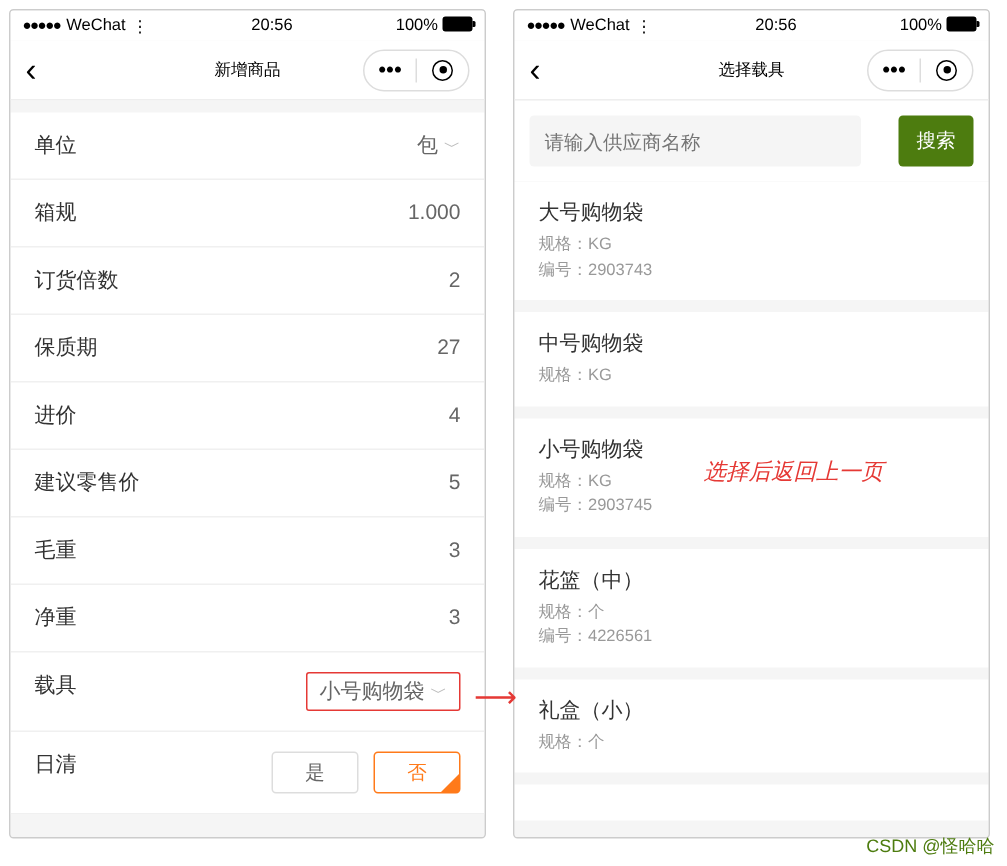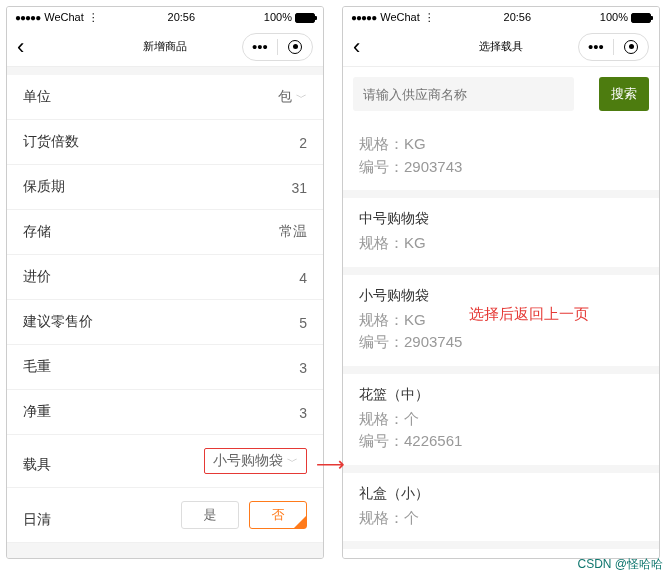--- a/index.html
+++ b/index.html
@@ -1,53 +1,53 @@
 <!DOCTYPE html>
 <html><head>
   <meta charset="utf-8">
   <style>
     * { margin: 0; padding: 0; box-sizing: border-box; font-family: -apple-system, "Helvetica Neue", sans-serif; }
     body { background: #fff; width: 671px; height: 577px; position: relative; }
     .screens { display: flex; gap: 18px; padding: 6px; }
     .phone { width: 318px; height: 553px; border: 1px solid #ccc; background: #f5f5f5; display: flex; flex-direction: column; overflow: hidden; border-radius: 3px; }
     .status-bar { height: 20px; background: #fff; display: flex; align-items: center; justify-content: space-between; padding: 0 8px; font-size: 11px; font-weight: 500; }
     .sb-left { display: flex; align-items: center; gap: 4px; }
-    .sb-right { display: flex; align-items: flex-end; gap: 3px; }
+    .sb-right { display: flex; align-items: flex-start; gap: 3px; }
     .dots { letter-spacing: -1px; font-size: 10px; }
     .battery { width: 20px; height: 10px; border: 1px solid #000; border-radius: 2px; position: relative; }
     .battery::after { content: ''; position: absolute; right: -3px; top: 2px; width: 2px; height: 4px; background: #000; border-radius: 0 1px 1px 0; }
     .battery-fill { height: 100%; background: #000; width: 100%; }
     .nav-bar { height: 40px; background: #fff; display: flex; align-items: center; padding: 0 10px; border-bottom: 1px solid #eee; position: relative; }
     .back { font-size: 22px; font-weight: 300; }
     .nav-title { position: absolute; left: 50%; transform: translateX(-50%); font-size: 11px; font-weight: 500; }
     .capsule { position: absolute; right: 10px; display: flex; align-items: center; border: 1px solid #ddd; border-radius: 15px; height: 28px; }
     .capsule-btn { width: 34px; display: flex; align-items: center; justify-content: center; font-size: 15px; }
     .capsule-sep { width: 1px; height: 16px; background: #ddd; }
     .target { width: 14px; height: 14px; border: 1.5px solid #000; border-radius: 50%; display: flex; align-items: center; justify-content: center; }
     .target::after { content: ''; width: 5px; height: 5px; background: #000; border-radius: 50%; }
     .content { flex: 1; overflow-y: auto; background: #f5f5f5; }
     .form-list { background: #fff; margin-top: 8px; }
-    .form-row { display: flex; justify-content: space-between; align-items: flex-end; padding: 13px 16px; border-bottom: 1px solid #f0f0f0; font-size: 14px; }
+    .form-row { display: flex; justify-content: space-between; align-items: flex-start; padding: 13px 16px; border-bottom: 1px solid #f0f0f0; font-size: 14px; }
     .row-label { color: #333; }
     .row-value { color: #666; display: flex; align-items: center; gap: 4px; }
     .chevron { color: #bbb; font-size: 11px; }
     .highlighted { border: 1.5px solid #e53935; padding: 3px 8px; border-radius: 2px; }
     .segment { display: flex; gap: 10px; }
     .seg-btn { width: 58px; height: 28px; border: 1px solid #ddd; border-radius: 3px; display: flex; align-items: center; justify-content: center; font-size: 13px; color: #666; position: relative; }
     .seg-btn.active { border-color: #ff7a1a; color: #ff7a1a; }
     .seg-btn.active::after { content: ''; position: absolute; bottom: 0; right: 0; border: 6px solid transparent; border-bottom-color: #ff7a1a; border-right-color: #ff7a1a; }
     .search-bar { display: flex; gap: 25px; padding: 10px; background: #fff; }
     .search-input { flex: 1; background: #f5f5f5; border: none; padding: 8px 10px; border-radius: 3px; font-size: 13px; color: #999; }
     .search-btn { background: #4d7c0f; color: #fff; padding: 8px 12px; border-radius: 3px; font-size: 13px; }
     .list-item { background: #fff; padding: 12px 16px; margin-bottom: 8px; }
     .item-title { font-size: 14px; font-weight: 500; color: #333; margin-bottom: 4px; }
-    .item-meta { font-size: 15px; color: #999; line-height: 1.5; }
+    .item-meta { font-size: 11px; color: #999; line-height: 1.5; }
     .arrow { position: absolute; left: 316px; top: 452px; color: #e53935; font-size: 20px; }
-    .overlay-text { position: absolute; left: 469px; top: 305px; color: #e53935; font-size: 15px; }
-    .watermark { position: absolute; right: 8px; bottom: 4px; font-size: 12px; color: #0f766e; }
+    .overlay-text { position: absolute; left: 469px; top: 305px; color: #e53935; font-size: 15px; font-style: italic; }
+    .watermark { position: absolute; right: 8px; bottom: 4px; font-size: 12px; color: #4d7c0f; }
   </style>
 </head>
 <body>
 
 <div class="screens">
 
   <div class="phone">
     <div class="status-bar">
       <div class="sb-left">
           <span class="dots">●●●●●</span>
@@ -73,30 +73,30 @@
           </div>
       </div>
     </div>
     <div class="content">
       <div class="form-list" id="form-rows">
           <div class="form-row">
             <span class="row-label">单位</span>
             <span class="row-value">包<span class="chevron">﹀</span></span>
           </div>
           <div class="form-row">
+            <span class="row-label">箱规</span>
+            <span class="row-value">1.000</span>
+          </div>
+          <div class="form-row">
             <span class="row-label">订货倍数</span>
             <span class="row-value">2</span>
           </div>
           <div class="form-row">
             <span class="row-label">保质期</span>
-            <span class="row-value">31</span>
-          </div>
-          <div class="form-row">
-            <span class="row-label">存储</span>
-            <span class="row-value">常温</span>
+            <span class="row-value">27</span>
           </div>
           <div class="form-row">
             <span class="row-label">进价</span>
             <span class="row-value">4</span>
           </div>
           <div class="form-row">
             <span class="row-label">建议零售价</span>
             <span class="row-value">5</span>
           </div>
           <div class="form-row">
@@ -148,20 +148,21 @@
             <div class="target"></div>
           </div>
       </div>
     </div>
     <div class="search-bar">
       <input class="search-input" placeholder="请输入供应商名称" style="">
       <div class="search-btn">搜索</div>
     </div>
     <div class="content" id="list-items">
         <div class="list-item">
+          <div class="item-title">大号购物袋</div>
           <div class="item-meta">规格：KG</div>
           <div class="item-meta">编号：2903743</div>
         </div>
         <div class="list-item">
           <div class="item-title">中号购物袋</div>
           <div class="item-meta">规格：KG</div>
         </div>
         <div class="list-item">
           <div class="item-title">小号购物袋</div>
           <div class="item-meta">规格：KG</div>

